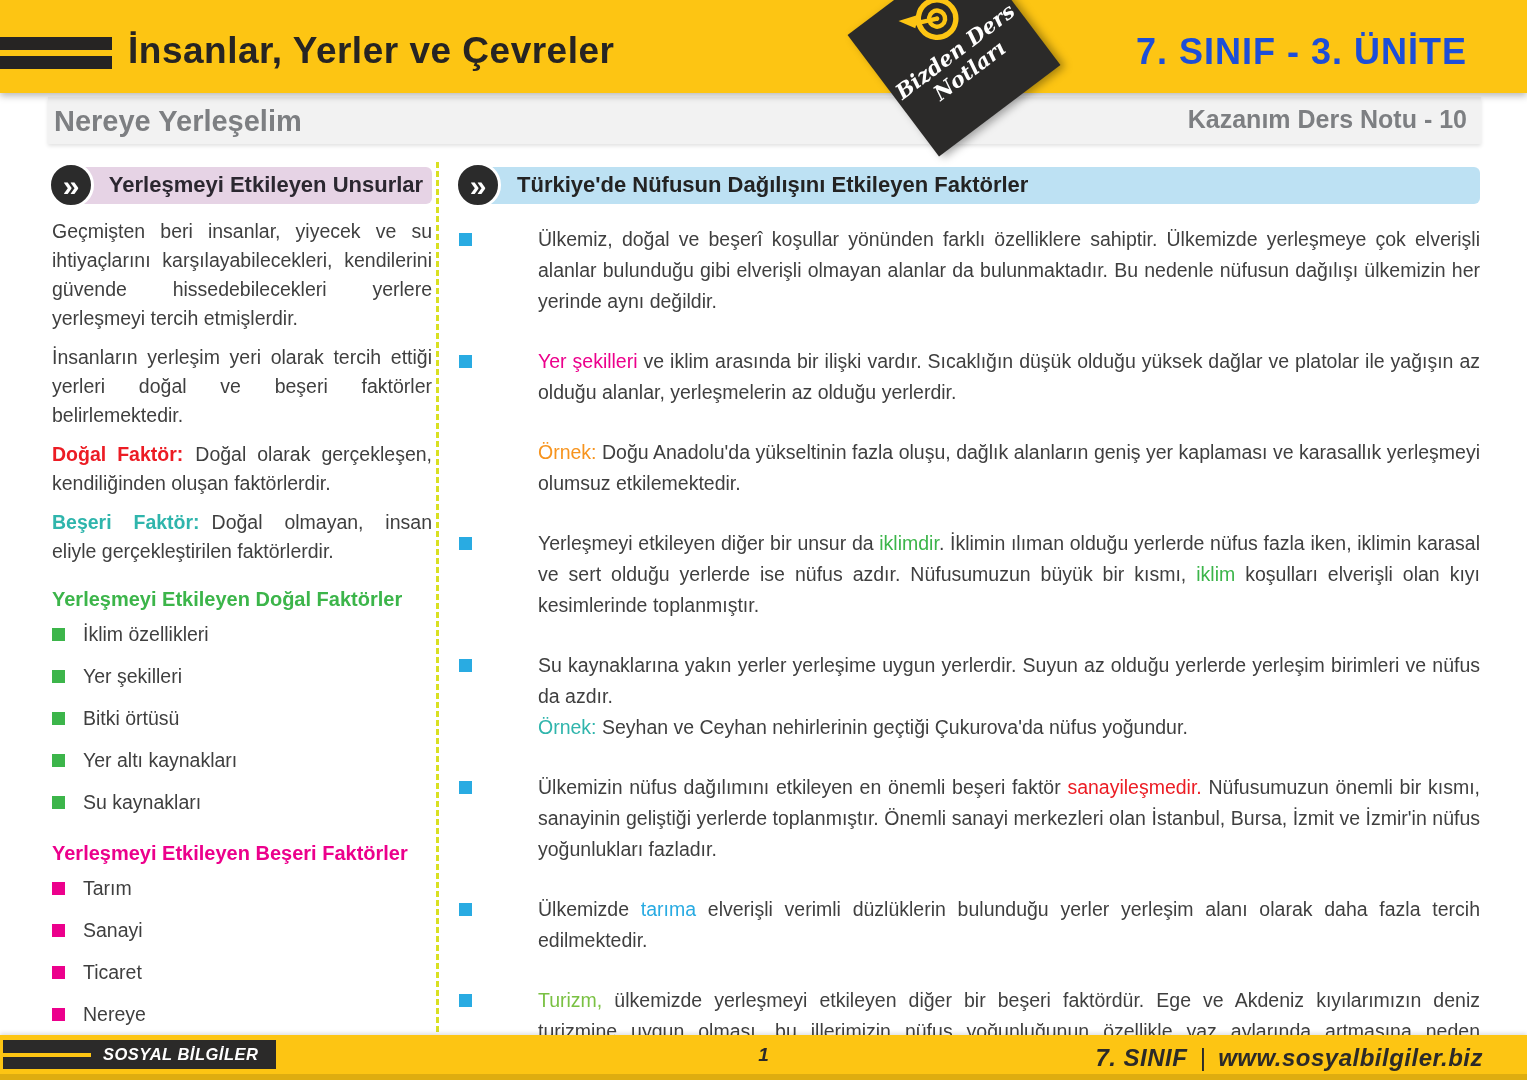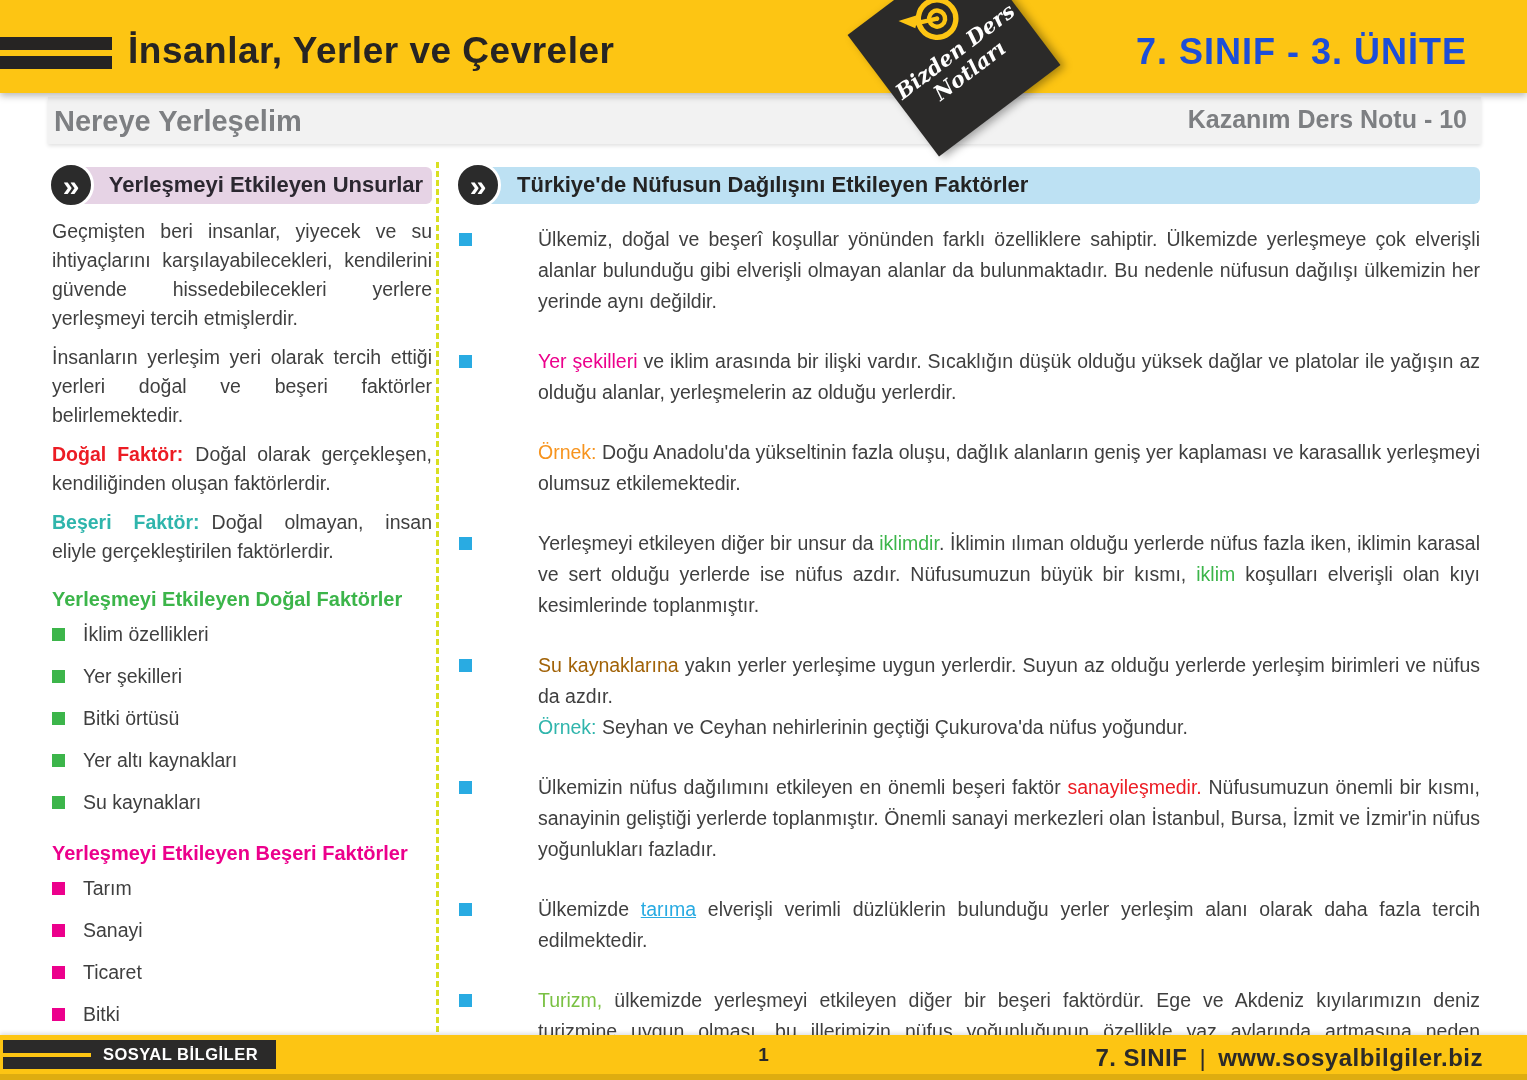--- a/index.html
+++ b/index.html
@@ -65,20 +65,21 @@
   .sq{flex:0 0 13px;width:13px;height:13px;margin-right:18px;}
   
   .r-item{display:flex;margin-bottom:29px;font-size:19.5px;line-height:31px;}
   .r-item .r-sq{flex:0 0 13px;width:13px;height:13px;background:#29ABE2;margin:9px 18px 0 4px;}
   .r-item.no-bullet{padding-left:35px;}
   .r-text{flex:1;text-align:justify;margin-left:48px;}
   
   .footer{
     position:absolute;left:0;bottom:0;width:100%;height:45px;background:#FDC513;z-index:5;
     box-shadow:inset 0 -6px 0 rgba(0,0,0,.12), 0 -2px 4px rgba(0,0,0,.12);
+    font-style:italic;
   }
   .brand-box{
     position:absolute;left:3px;top:5px;height:29px;background:#2B2A29;display:flex;
     align-items:center;padding-right:18px;
   }
   .brand-line{width:88px;height:4px;background:#FDC513;margin:0 12px 0 0;}
   .brand-label{color:#ffffff;font-size:16.5px;font-weight:bold;letter-spacing:.5px;}
   .page-num{
     position:absolute;left:0;right:0;top:9px;text-align:center;font-size:19px;font-weight:bold;color:#2B2A29;
   }
@@ -167,21 +168,21 @@
           <div class="f-item">
             <span class="sq" style="background: rgb(236, 0, 140);"></span>
             <span>Sanayi</span>
           </div>
           <div class="f-item">
             <span class="sq" style="background: rgb(236, 0, 140);"></span>
             <span>Ticaret</span>
           </div>
           <div class="f-item">
             <span class="sq" style="background: rgb(236, 0, 140);"></span>
-            <span>Bitki</span>
+            <span>Nereye</span>
           </div>
           <div class="f-item">
             <span class="sq" style="background: rgb(236, 0, 140);"></span>
             <span>Ulaşım</span>
           </div>
         </div>
     </div>
 
     <div class="divider"></div>
 
@@ -201,29 +202,29 @@
           </div>
           <div class="r-item no-bullet">
             <div class="r-text"><span style="color: rgb(247, 148, 30);">Örnek:</span><span> Doğu Anadolu'da yükseltinin fazla oluşu, dağlık alanların geniş yer kaplaması ve karasallık yerleşmeyi olumsuz etkilemektedir.</span></div>
           </div>
           <div class="r-item">
             <span class="r-sq"></span>
             <div class="r-text"><span>Yerleşmeyi etkileyen diğer bir unsur da </span><span style="color: rgb(60, 181, 74);">iklimdir</span><span>. İklimin ılıman olduğu yerlerde nüfus fazla iken, iklimin karasal ve sert olduğu yerlerde ise nüfus azdır. Nüfusumuzun büyük bir kısmı, </span><span style="color: rgb(60, 181, 74);">iklim</span><span> koşulları elverişli olan kıyı kesimlerinde toplanmıştır.</span></div>
           </div>
           <div class="r-item">
             <span class="r-sq"></span>
-            <div class="r-text"><span style="color: #a16207;">Su kaynaklarına</span><span> yakın yerler yerleşime uygun yerlerdir. Suyun az olduğu yerlerde yerleşim birimleri ve nüfus da azdır.</span><br><span style="color: rgb(47, 181, 172);">Örnek:</span><span> Seyhan ve Ceyhan nehirlerinin geçtiği Çukurova'da nüfus yoğundur.</span></div>
+            <div class="r-text"><span style="color: #404040;">Su kaynaklarına</span><span> yakın yerler yerleşime uygun yerlerdir. Suyun az olduğu yerlerde yerleşim birimleri ve nüfus da azdır.</span><br><span style="color: rgb(47, 181, 172);">Örnek:</span><span> Seyhan ve Ceyhan nehirlerinin geçtiği Çukurova'da nüfus yoğundur.</span></div>
           </div>
           <div class="r-item">
             <span class="r-sq"></span>
             <div class="r-text"><span>Ülkemizin nüfus dağılımını etkileyen en önemli beşeri faktör </span><span style="color: rgb(236, 28, 36);">sanayileşmedir.</span><span> Nüfusumuzun önemli bir kısmı, sanayinin geliştiği yerlerde toplanmıştır. Önemli sanayi merkezleri olan İstanbul, Bursa, İzmit ve İzmir'in nüfus yoğunlukları fazladır.</span></div>
           </div>
           <div class="r-item">
             <span class="r-sq"></span>
-            <div class="r-text"><span>Ülkemizde </span><span style="color: rgb(41, 171, 226); text-decoration: underline;">tarıma</span><span> elverişli verimli düzlüklerin bulunduğu yerler yerleşim alanı olarak daha fazla tercih edilmektedir.</span></div>
+            <div class="r-text"><span>Ülkemizde </span><span style="color: rgb(41, 171, 226);">tarıma</span><span> elverişli verimli düzlüklerin bulunduğu yerler yerleşim alanı olarak daha fazla tercih edilmektedir.</span></div>
           </div>
           <div class="r-item">
             <span class="r-sq"></span>
             <div class="r-text"><span style="color: rgb(122, 193, 67);">Turizm,</span><span> ülkemizde yerleşmeyi etkileyen diğer bir beşeri faktördür. Ege ve Akdeniz kıyılarımızın deniz turizmine uygun olması, bu illerimizin nüfus yoğunluğunun özellikle yaz aylarında artmasına neden olmaktadır.</span></div>
           </div>
         </div>
     </div>
   </div>
 
   <div class="footer">

